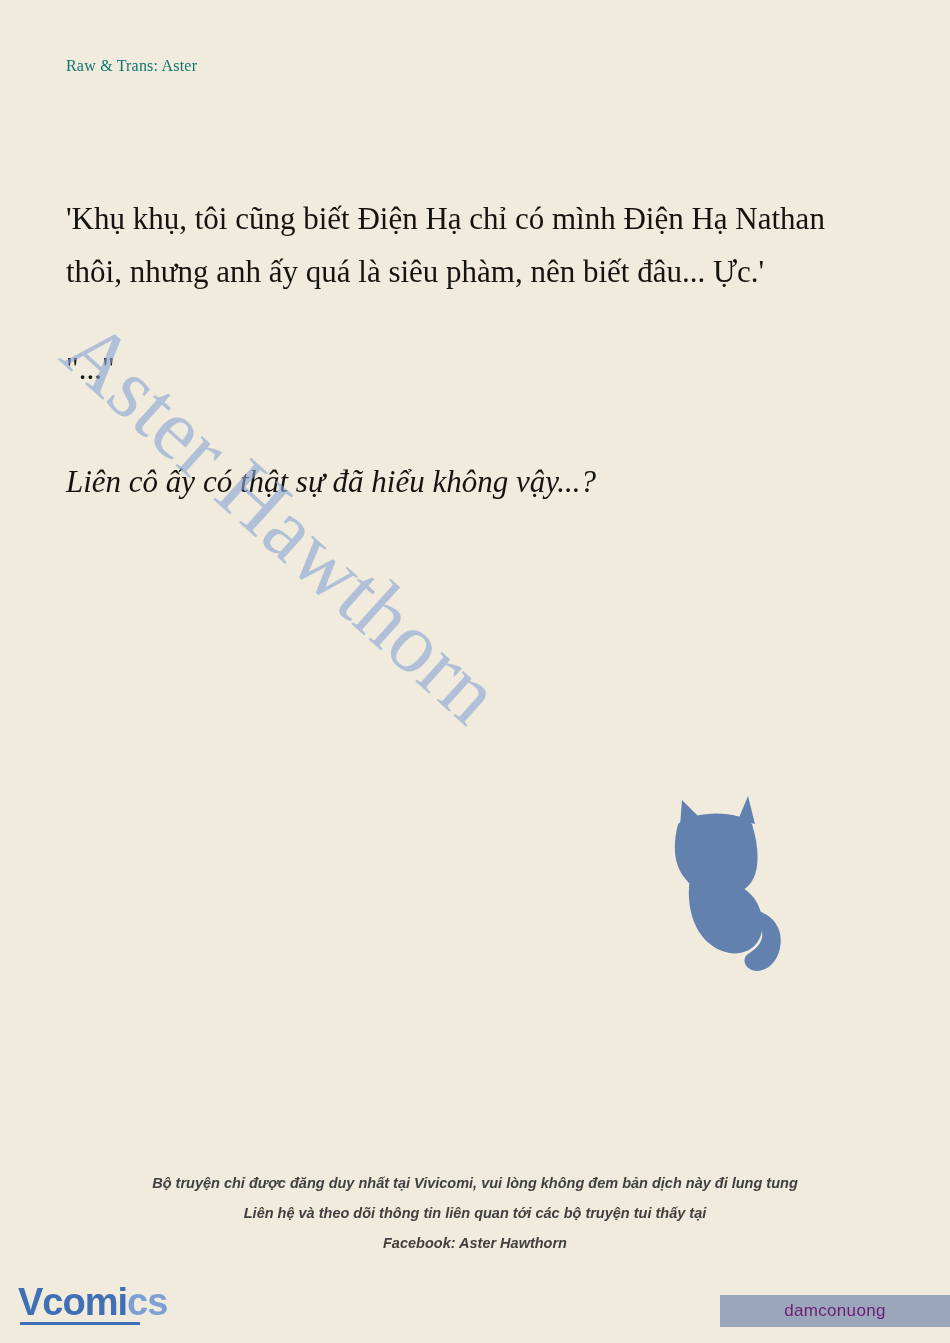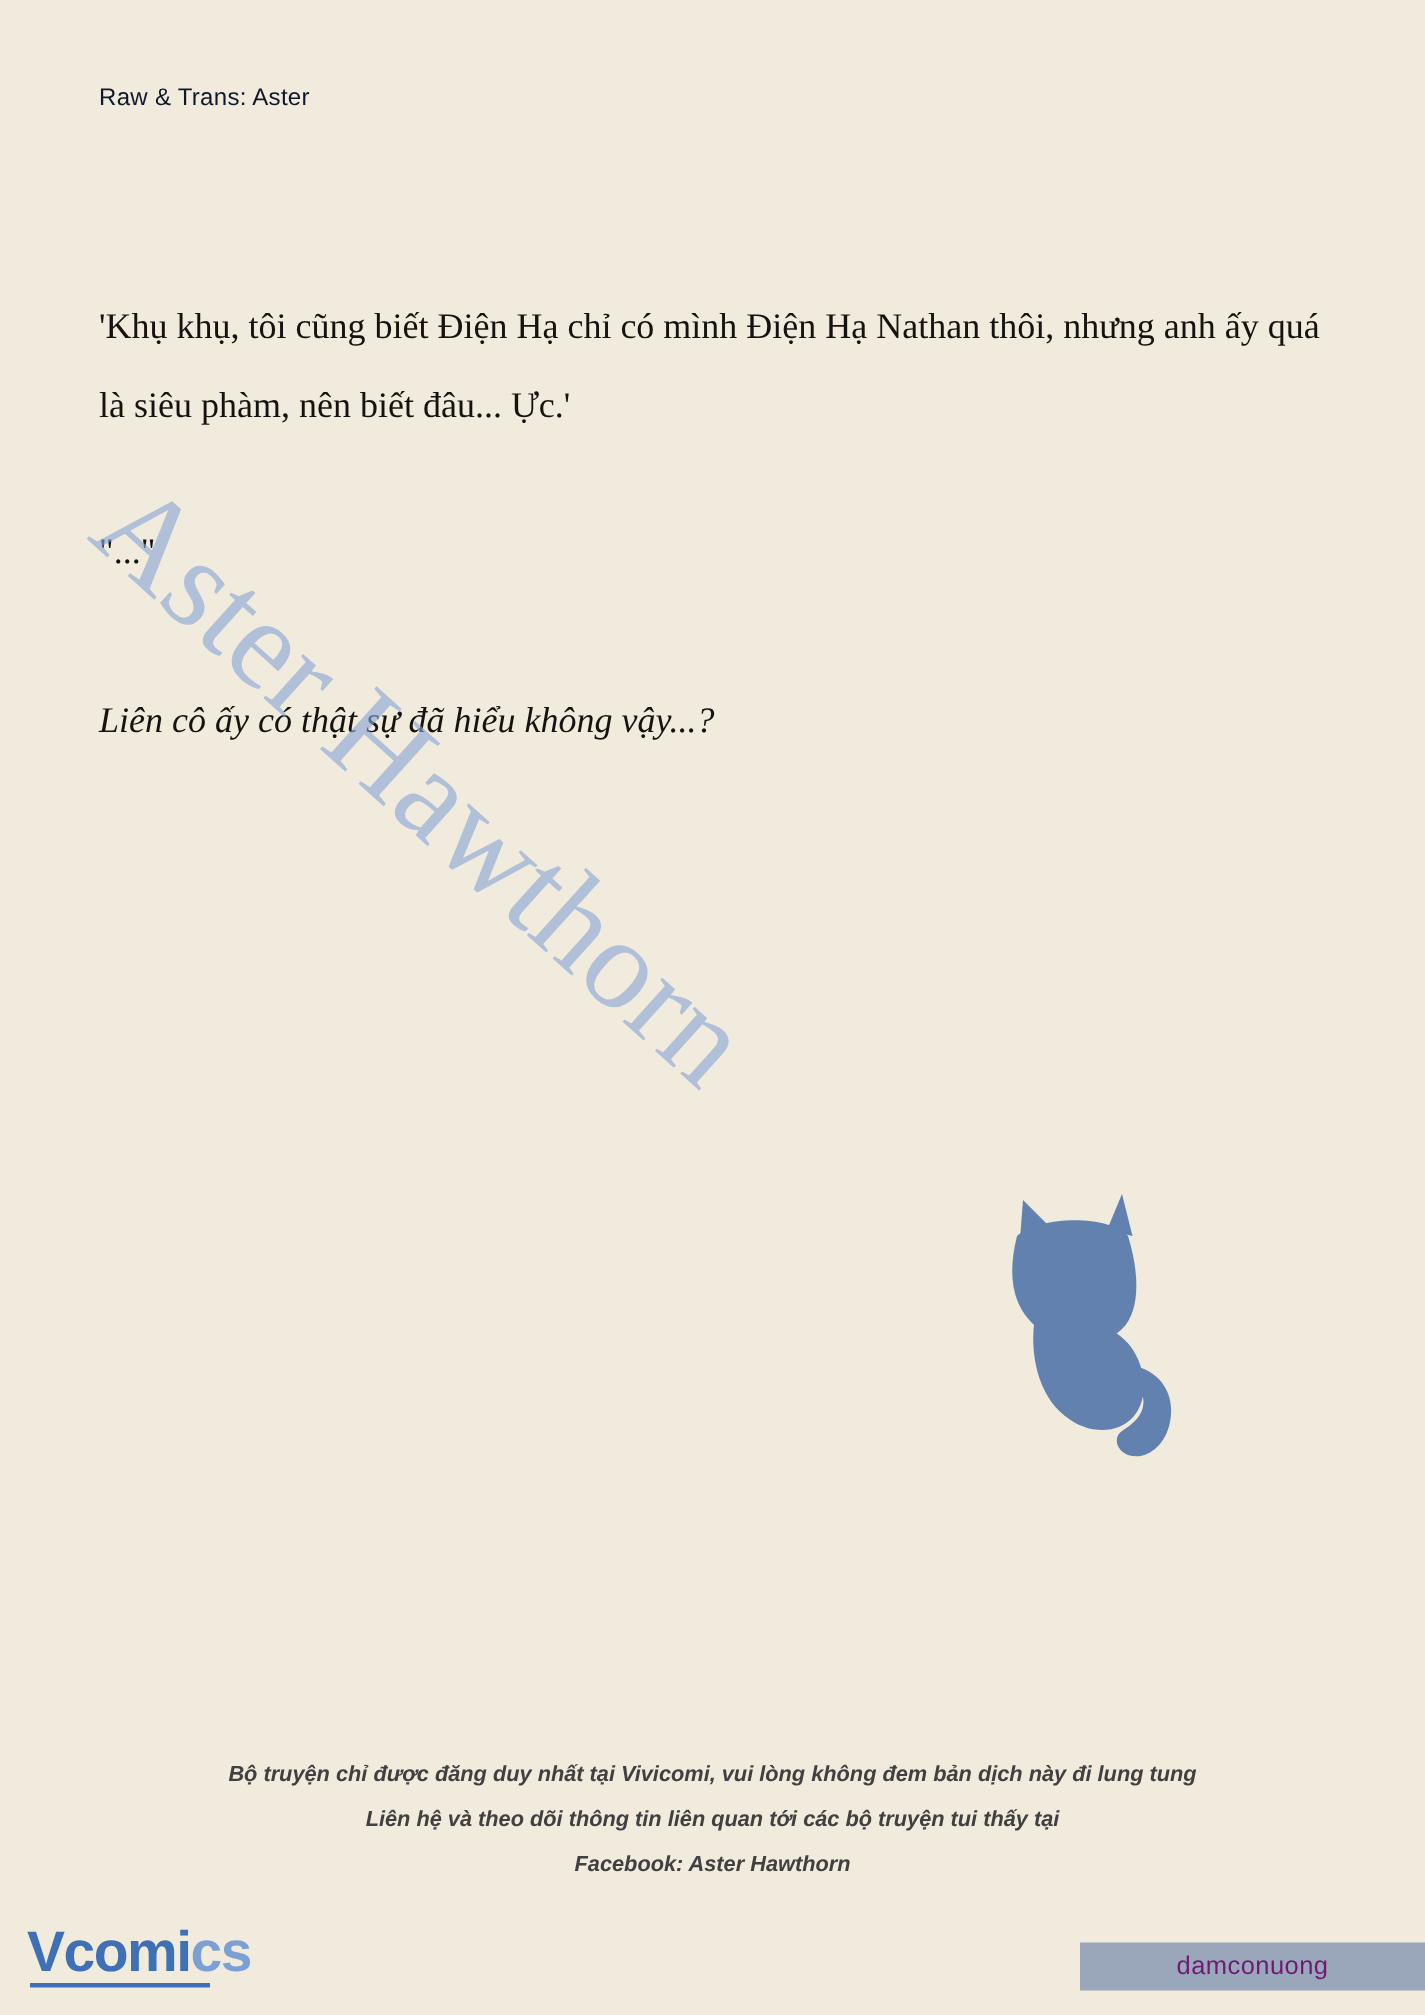--- a/index.html
+++ b/index.html
@@ -19,35 +19,35 @@
     position: absolute;
     inset: 0;
     background: #f0ebdc;
   }
 
   
   .credit {
     position: absolute;
     left: 66px;
     top: 57px;
-    font-family: Liberation Sans, sans-serif;
+    font-family: Liberation Serif, serif;
     font-size: 16px;
-    color: #0f172a;
+    color: #0f766e;
     letter-spacing: 0.2px;
     text-align: center;
   }
 
   
   .content {
     position: absolute;
     left: 66px;
     top: 192px;
     width: 820px;
     font-family: "Liberation Serif", serif;
-    font-size: 24px;
+    font-size: 31px;
     line-height: 53px;
     color: #15130f;
   }
   .para {
     margin: 0 0 44px 0;
     white-space: pre-wrap;
   }
   .para.italic {
     font-style: italic;
   }

